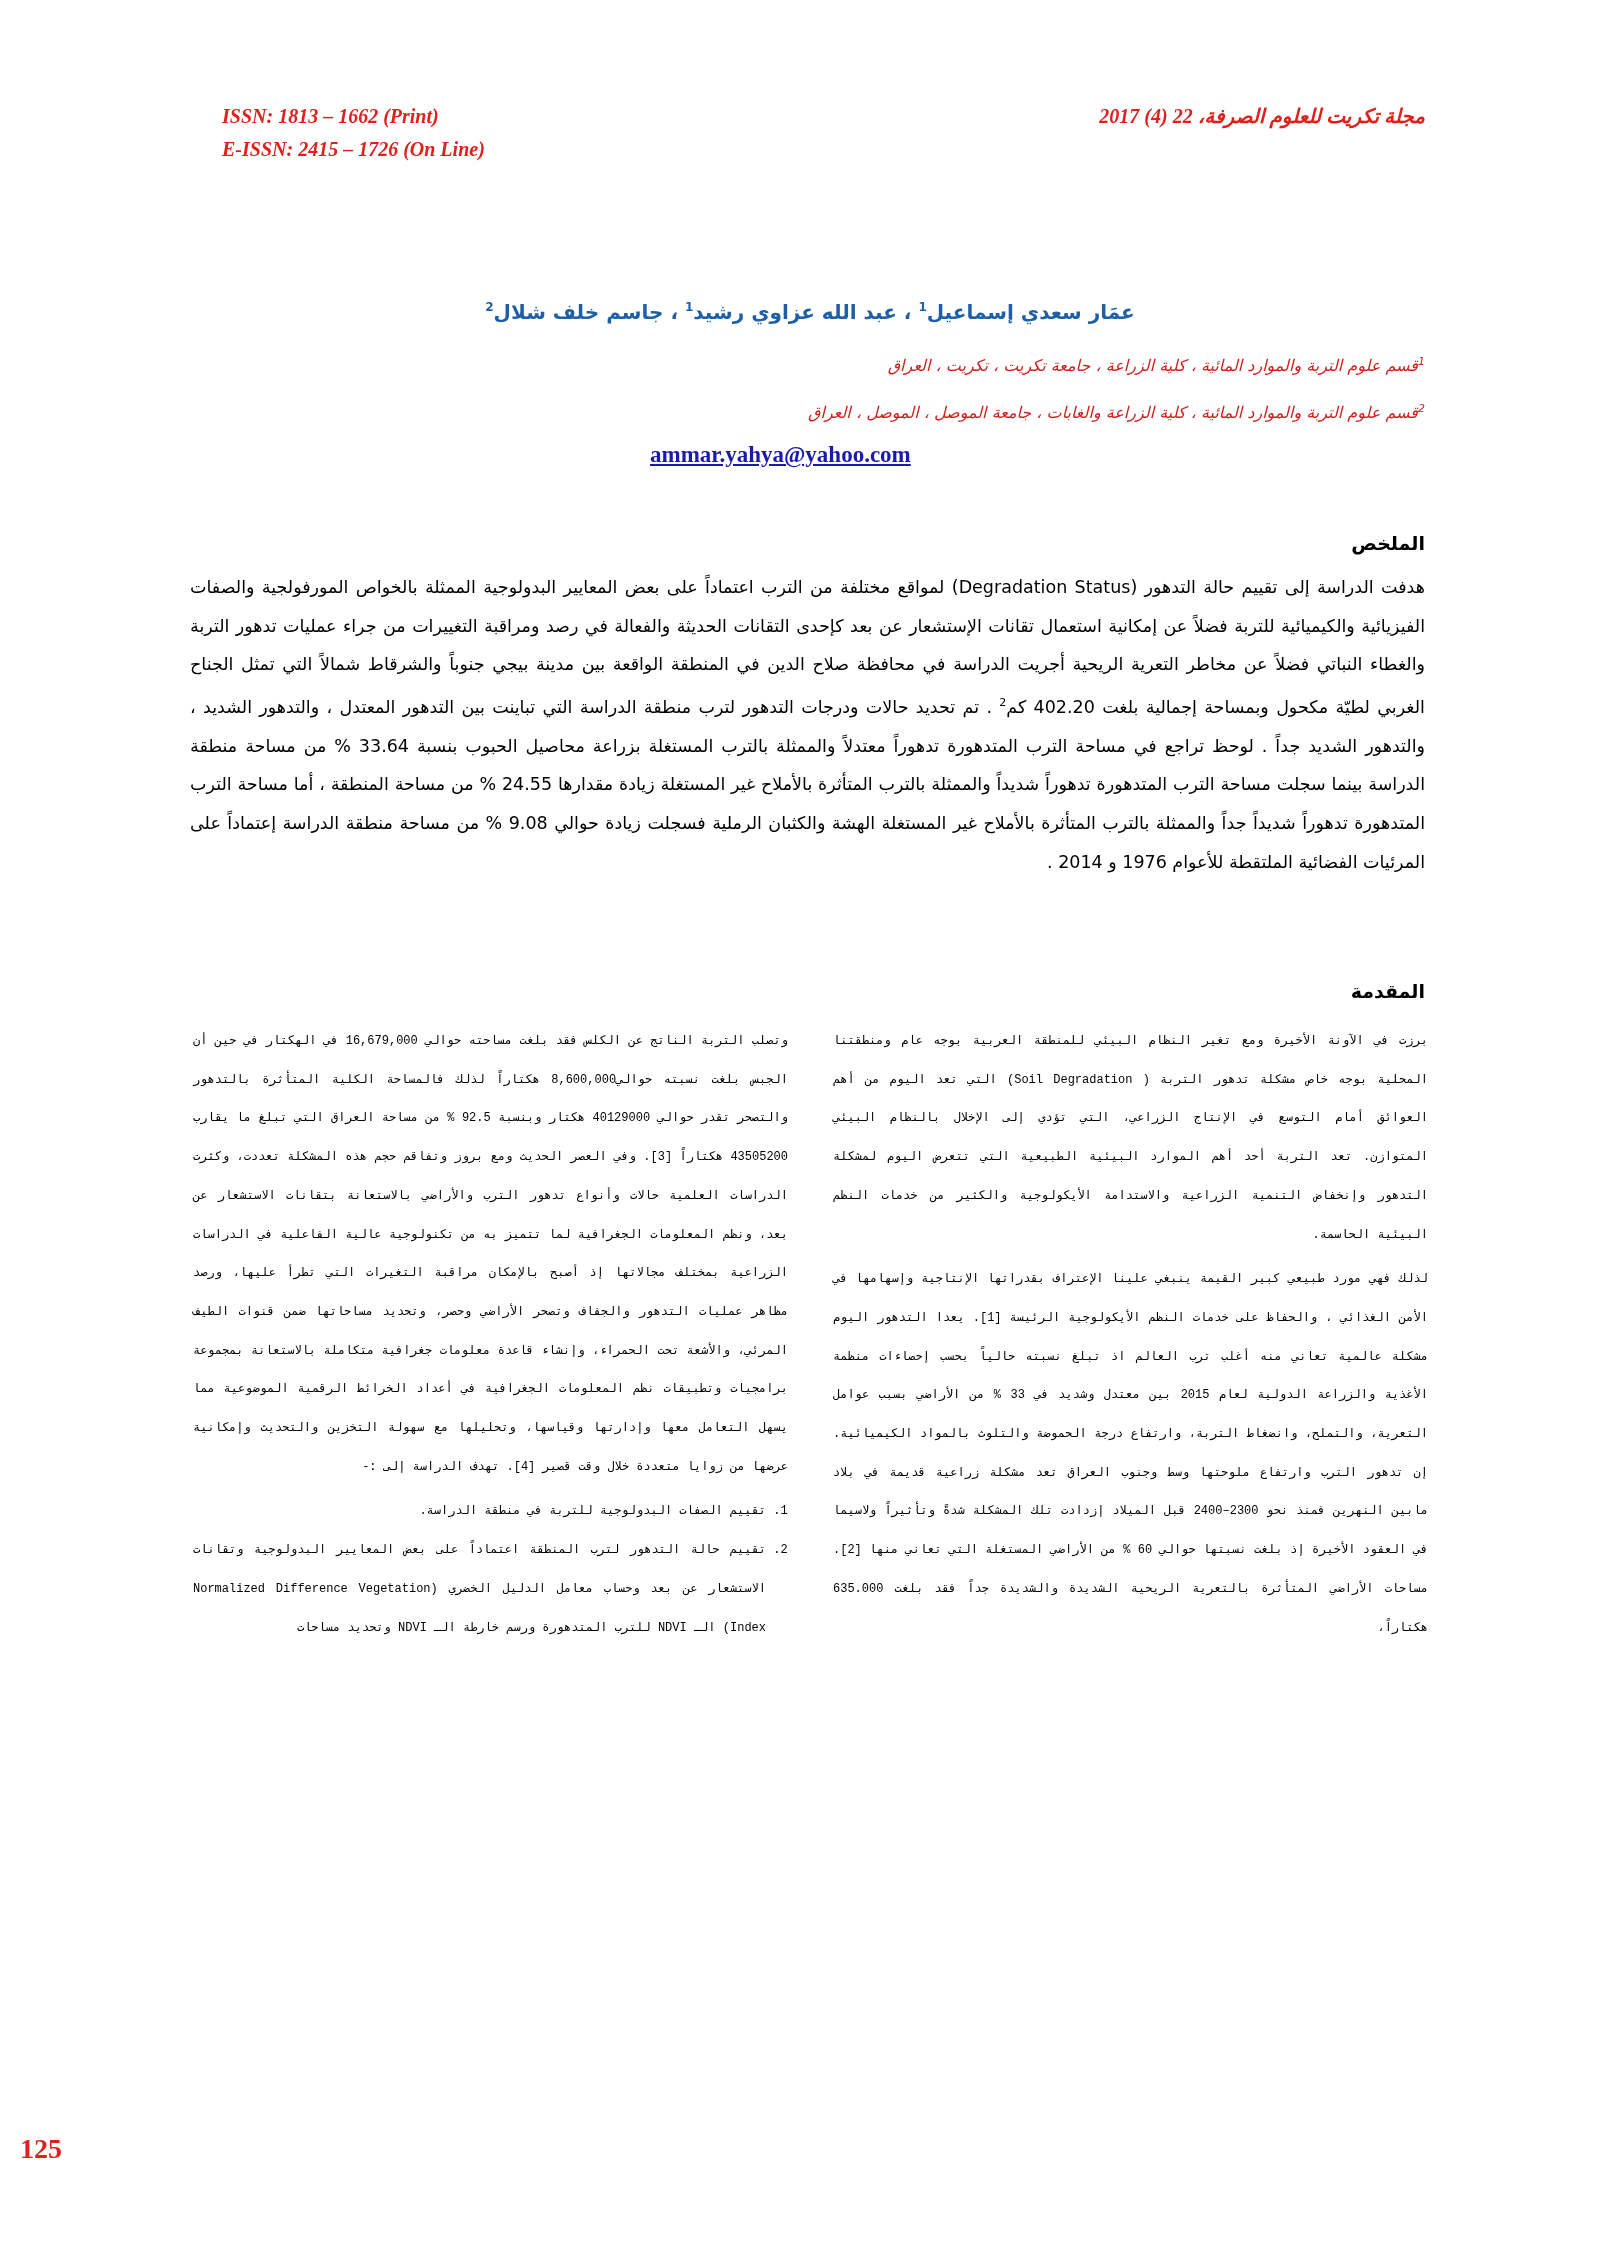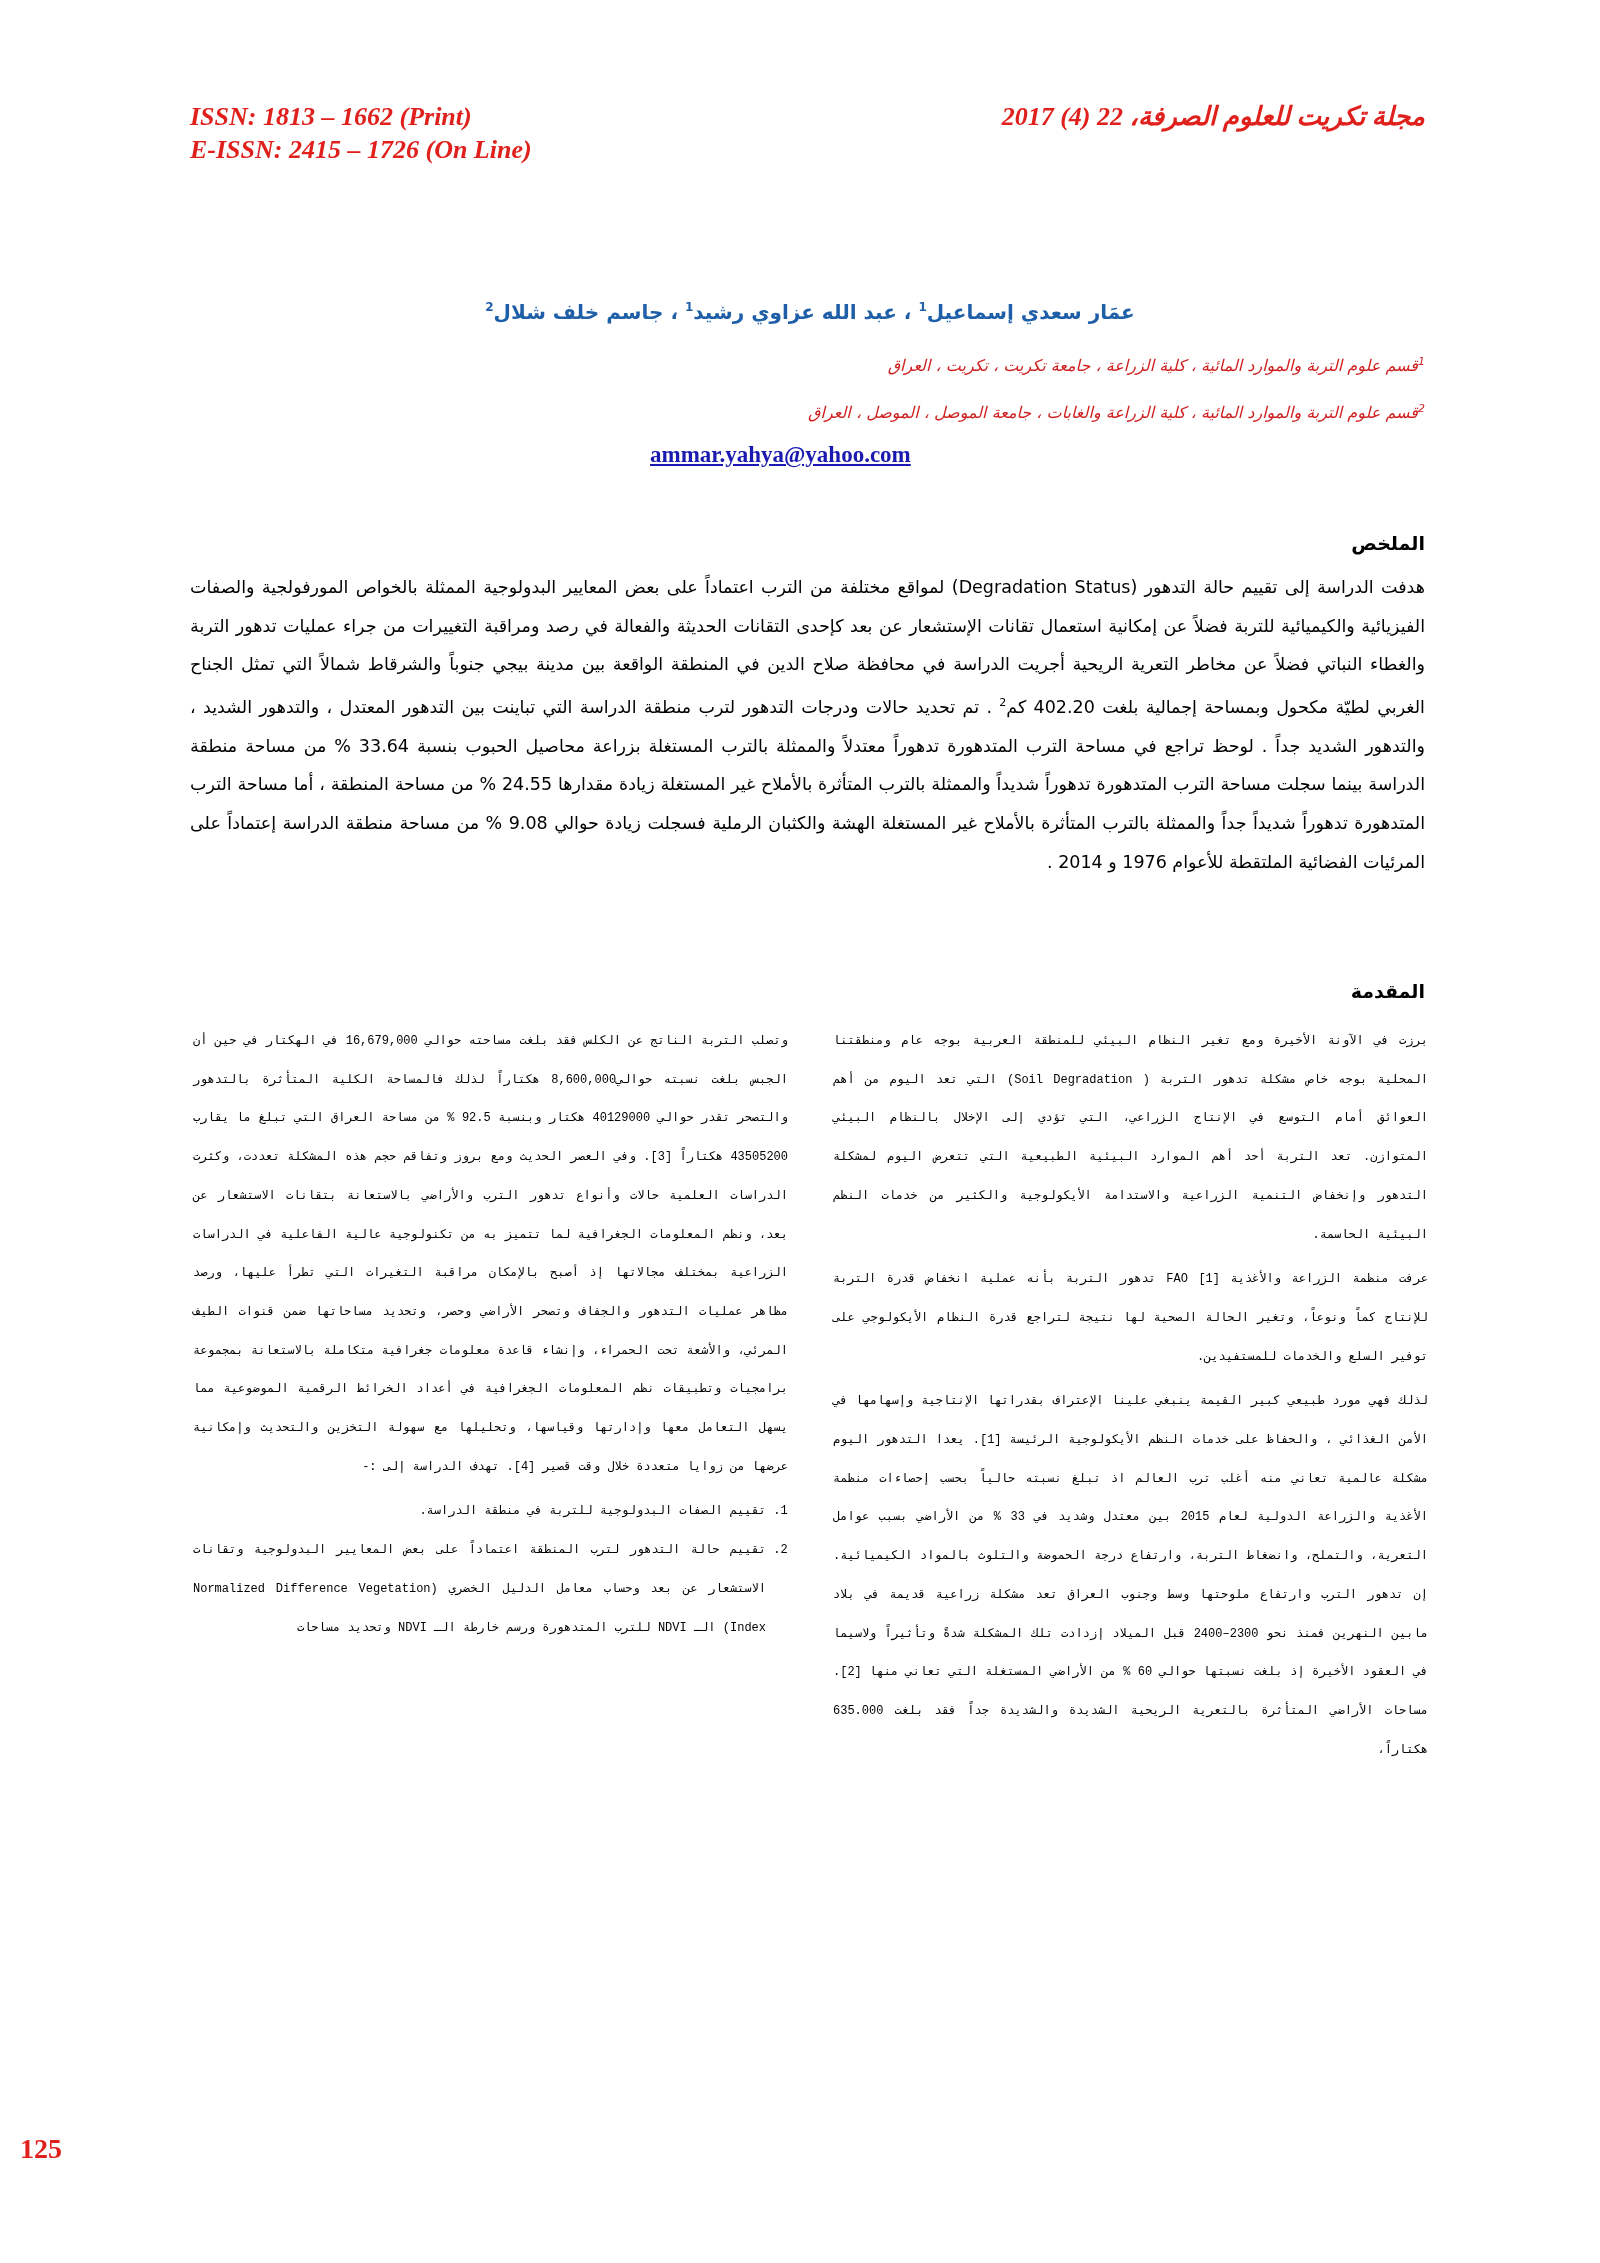--- a/index.html
+++ b/index.html
@@ -1,17 +1,17 @@
 <!DOCTYPE html>
 <html><head>
 <meta charset="utf-8">
 <style>
   html, body { margin: 0; padding: 0; background: #ffffff; }
   body { width: 1600px; height: 2263px; position: relative; overflow: hidden; font-family: "Liberation Serif", serif; color: #000; }
-  .hdr { position: absolute; top: 100px; font-family: "Liberation Serif", serif; font-style: italic; font-weight: bold; color: #e0201c; font-size: 26px; line-height: 33px; }
+  .hdr { position: absolute; top: 100px; font-family: "Liberation Serif", serif; font-style: italic; font-weight: bold; color: #e0201c; font-size: 20px; line-height: 33px; margin-left: 32px; }
   .hdr-left { left: 190px; direction: ltr; }
   .hdr-right { right: 175px; direction: rtl; text-align: right; }
   .title { position: absolute; left: 180px; width: 1260px; top: 185px; text-align: center; direction: rtl; font-family: "DejaVu Sans", sans-serif; font-weight: bold; font-size: 29px; line-height: 55px; color: #000; }
   .authors { position: absolute; left: 180px; width: 1260px; top: 300px; text-align: center; direction: rtl; font-family: "DejaVu Sans", sans-serif; font-weight: bold; font-size: 20px; color: #1f5fa8; }
   .authors sup { font-size: 12px; }
   .aff { position: absolute; right: 175px; direction: rtl; text-align: left; font-family: "DejaVu Sans", sans-serif; font-style: italic; font-size: 16px; color: #d01f1f; }
   .aff sup { font-size: 11px; }
   .aff1 { top: 355px; }
   .aff2 { top: 402px; }
   .email { position: absolute; left: 650px; top: 442px; font-family: "Liberation Serif", serif; font-weight: bold; font-size: 23px; color: #1a1ab0; text-decoration: underline; }
@@ -49,21 +49,20 @@
 
 <a class="email" href="mailto:ammar.yahya@yahoo.com">ammar.yahya@yahoo.com</a>
 
 <div class="sec-head abs-head">الملخص</div>
 <div class="abstract"><span>هدفت الدراسة إلى تقييم حالة التدهور (Degradation Status) لمواقع مختلفة من الترب اعتماداً على بعض المعايير البدولوجية الممثلة بالخواص المورفولجية والصفات الفيزيائية والكيميائية للتربة فضلاً عن إمكانية استعمال تقانات الإستشعار عن بعد كإحدى التقانات الحديثة والفعالة في رصد ومراقبة التغييرات من جراء عمليات تدهور التربة والغطاء النباتي فضلاً عن مخاطر التعرية الريحية أجريت الدراسة في محافظة صلاح الدين في المنطقة الواقعة بين مدينة بيجي جنوباً والشرقاط شمالاً التي تمثل الجناح الغربي لطيّة مكحول وبمساحة إجمالية بلغت 402.20 كم</span><sup>2</sup><span> . تم تحديد حالات ودرجات التدهور لترب منطقة الدراسة التي تباينت بين التدهور المعتدل ، والتدهور الشديد ، والتدهور الشديد جداً . لوحظ تراجع في مساحة الترب المتدهورة تدهوراً معتدلاً والممثلة بالترب المستغلة بزراعة محاصيل الحبوب بنسبة 33.64 % من مساحة منطقة الدراسة بينما سجلت مساحة الترب المتدهورة تدهوراً شديداً والممثلة بالترب المتأثرة بالأملاح غير المستغلة زيادة مقدارها 24.55 % من مساحة المنطقة ، أما مساحة الترب المتدهورة تدهوراً شديداً  جداً والممثلة بالترب المتأثرة بالأملاح غير المستغلة الهشة والكثبان الرملية فسجلت زيادة حوالي 9.08 % من مساحة منطقة الدراسة إعتماداً على المرئيات الفضائية الملتقطة للأعوام 1976 و 2014 .</span></div>
 
 <div class="sec-head intro-head">المقدمة</div>
 
 <div class="col col-right">
   <p>برزت في الآونة الأخيرة ومع تغير النظام البيئي للمنطقة العربية بوجه عام ومنطقتنا المحلية بوجه خاص مشكلة تدهور التربة ( Soil Degradation) التي تعد اليوم من أهم العوائق أمام التوسع في الإنتاج الزراعي، التي تؤدي إلى الإخلال بالنظام البيئي المتوازن. تعد التربة أحد أهم الموارد البيئية الطبيعية التي تتعرض اليوم لمشكلة التدهور وإنخفاض التنمية الزراعية والاستدامة الأيكولوجية والكثير من خدمات النظم البيئية الحاسمة.</p>
-  <p>عرفت منظمة الزراعة والأغذية FAO [1] تدهور التربة بأنه عملية انخفاض قدرة التربة للإنتاج كماً ونوعاً، وتغير الحالة الصحية لها نتيجة لتراجع قدرة النظام الأيكولوجي على توفير السلع والخدمات للمستفيدين.</p>
   <p>لذلك فهي مورد طبيعي كبير القيمة ينبغي علينا الإعتراف بقدراتها الإنتاجية وإسهامها في الأمن الغذائي ، والحفاظ على خدمات النظم الأيكولوجية الرئيسة [1]. يعدا  التدهور اليوم مشكلة عالمية تعاني منه أغلب ترب العالم اذ تبلغ نسبته حالياً بحسب إحصاءات منظمة الأغذية والزراعة الدولية لعام 2015 بين معتدل وشديد في 33 % من الأراضي بسبب عوامل التعرية، والتملح، وانضغاط التربة، وارتفاع درجة الحموضة والتلوث بالمواد الكيميائية. إن تدهور الترب وارتفاع ملوحتها وسط وجنوب العراق تعد مشكلة زراعية قديمة في بلاد مابين النهرين فمنذ نحو 2300–2400 قبل الميلاد إزدادت تلك المشكلة شدةً وتأثيراً ولاسيما في العقود الأخيرة إذ بلغت نسبتها حوالي 60 % من الأراضي المستغلة التي تعاني منها [2]. مساحات الأراضي المتأثرة بالتعرية الريحية الشديدة والشديدة جداً فقد بلغت 635.000 هكتاراً،</p>
 </div>
 
 <div class="col col-left">
   <p>وتصلب التربة الناتج عن الكلس فقد بلغت مساحته حوالي 16,679,000 في الهكتار في حين أن الجبس بلغت نسبته حوالي8,600,000 هكتاراً لذلك فالمساحة الكلية المتأثرة بالتدهور والتصحر تقدر حوالي 40129000 هكتار وبنسبة 92.5 % من مساحة العراق التي تبلغ ما يقارب 43505200 هكتاراً [3]. وفي العصر الحديث ومع بروز وتفاقم حجم هذه المشكلة تعددت، وكثرت الدراسات العلمية  حالات وأنواع تدهور الترب والأراضي بالاستعانة بتقانات الاستشعار عن بعد، ونظم المعلومات الجغرافية لما تتميز به من تكنولوجية عالية الفاعلية في الدراسات الزراعية بمختلف مجالاتها إذ أصبح بالإمكان مراقبة التغيرات التي تطرأ عليها، ورصد مظاهر عمليات التدهور والجفاف وتصحر الأراضي وحصر، وتحديد مساحاتها ضمن قنوات الطيف المرئي، والأشعة تحت الحمراء، وإنشاء قاعدة معلومات جغرافية متكاملة بالاستعانة بمجموعة برامجيات وتطبيقات نظم المعلومات الجغرافية في أعداد الخرائط الرقمية الموضوعية مما يسهل التعامل معها وإدارتها وقياسها، وتحليلها مع سهولة التخزين والتحديث وإمكانية عرضها من زوايا متعددة خلال وقت قصير [4]. تهدف الدراسة إلى :-</p>
   <ol>
     <li>تقييم الصفات البدولوجية للتربة في منطقة الدراسة.</li>
     <li>تقييم حالة التدهور لترب المنطقة اعتماداً على بعض المعايير البدولوجية وتقانات الاستشعار عن بعد وحساب معامل الدليل الخضري (Normalized Difference Vegetation Index) الـ NDVI للترب المتدهورة ورسم خارطة الـ NDVI وتحديد مساحات</li>
   </ol>
 </div>

